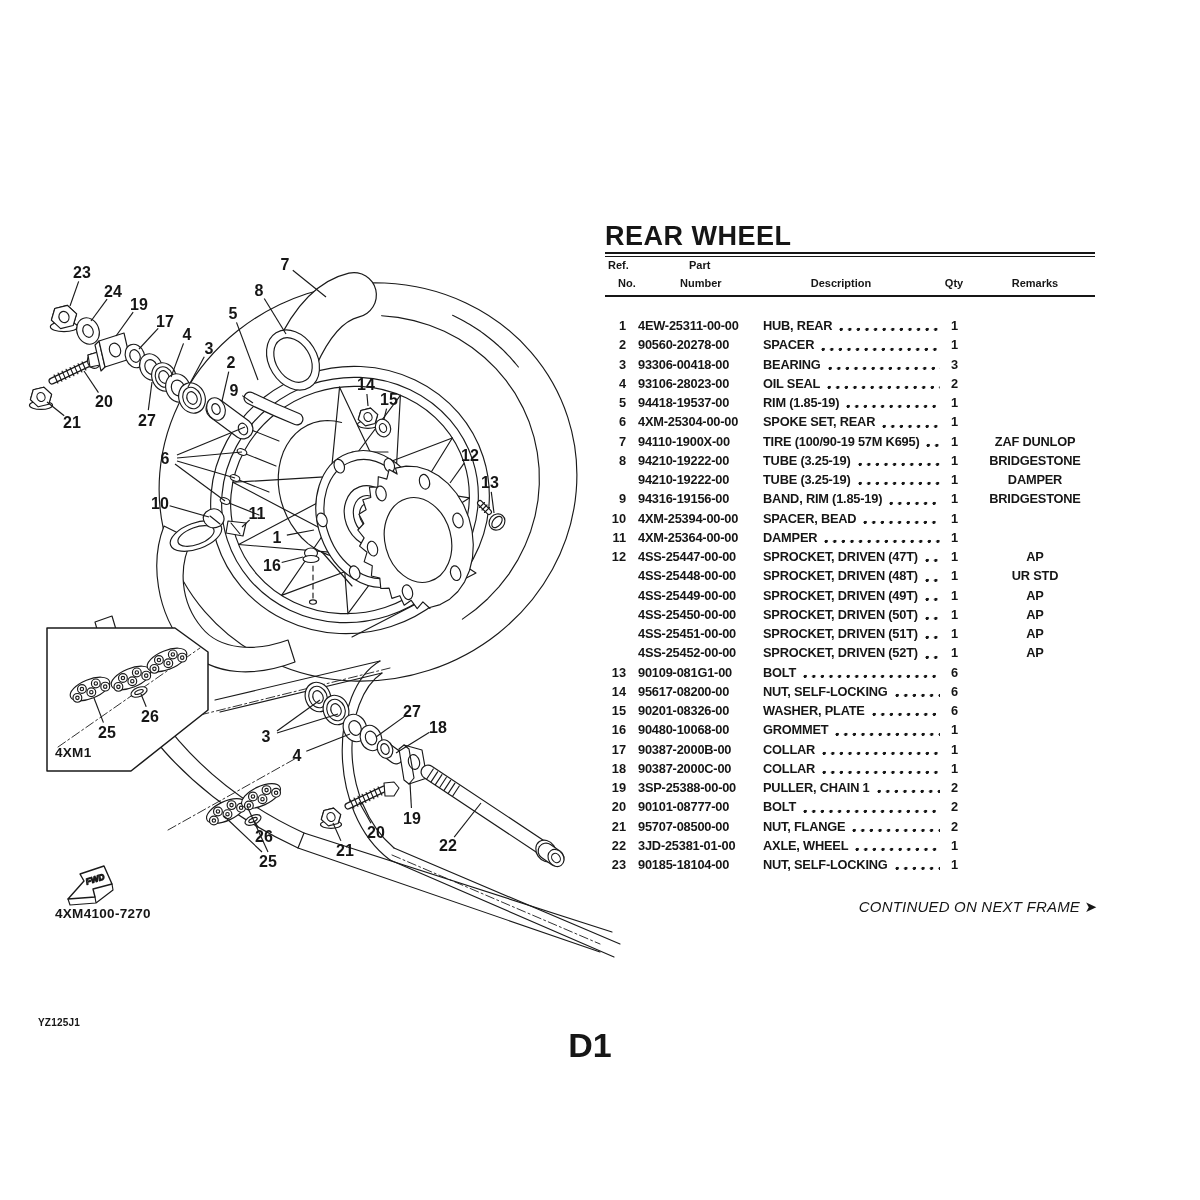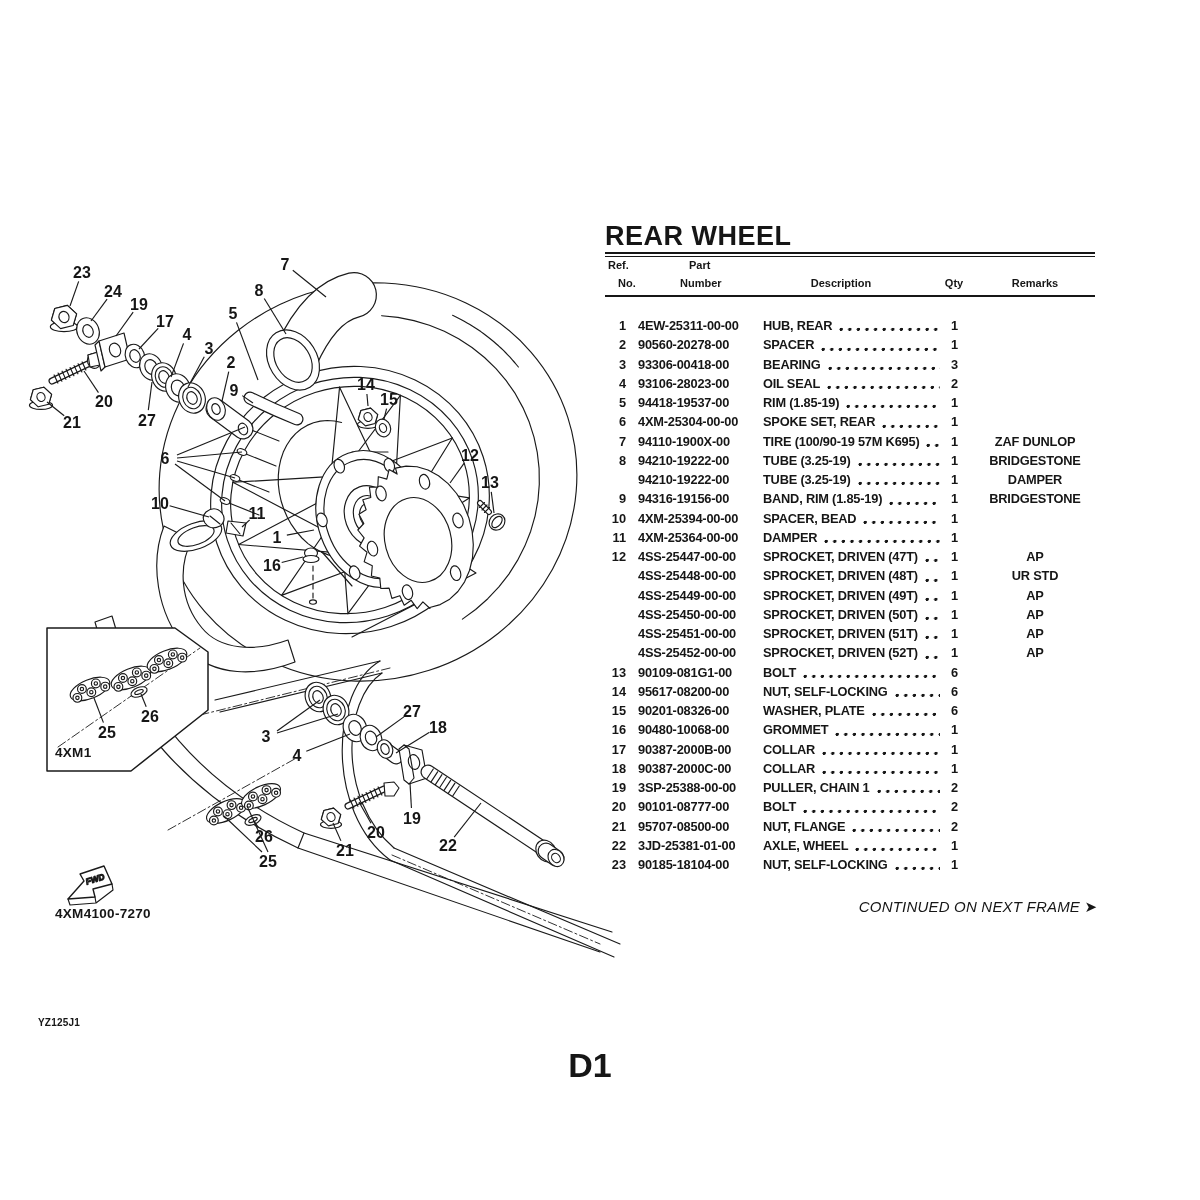--- a/index.html
+++ b/index.html
@@ -25,21 +25,21 @@
   .c-desc{position:absolute;left:158px;width:181px;display:flex;align-items:baseline;letter-spacing:-.2px;}
   .dots{flex:1 1 auto;height:5px;margin:0 4px 3px 7px;align-self:flex-end;
         background-image:radial-gradient(circle at 2.1px 2.3px,#151515 1.45px,transparent 1.85px);
         background-size:8.6px 5px;background-repeat:repeat-x;}
   .c-qty{position:absolute;left:336px;width:27px;text-align:center;}
   .c-rem{position:absolute;left:368px;width:124px;text-align:center;letter-spacing:-.2px;}
 
   .cont{position:absolute;left:605px;top:898px;width:492px;text-align:right;font-size:15px;
         font-weight:normal;font-style:italic;letter-spacing:.2px;}
   .cont .arrow{font-style:normal;letter-spacing:0;}
-  .pagecode{position:absolute;left:530px;top:1026px;width:120px;text-align:center;font-size:34px;font-weight:bold;margin-top:20px;}
+  .pagecode{position:absolute;left:530px;top:1026px;width:120px;text-align:center;font-size:34px;font-weight:bold;}
   .modelcode{position:absolute;left:38px;top:1017px;font-size:10px;font-weight:bold;letter-spacing:.2px;}
   .dwgcode{position:absolute;left:55px;top:906px;font-size:13.5px;font-weight:bold;letter-spacing:.3px;}
   .insetcode{position:absolute;left:55px;top:745px;font-size:13.5px;font-weight:bold;letter-spacing:.3px;}
 </style>
 </head>
 <body>
 
 <div class="page">
 
   <svg id="diagram-svg" width="1200" height="1200" viewBox="0 0 1200 1200">

